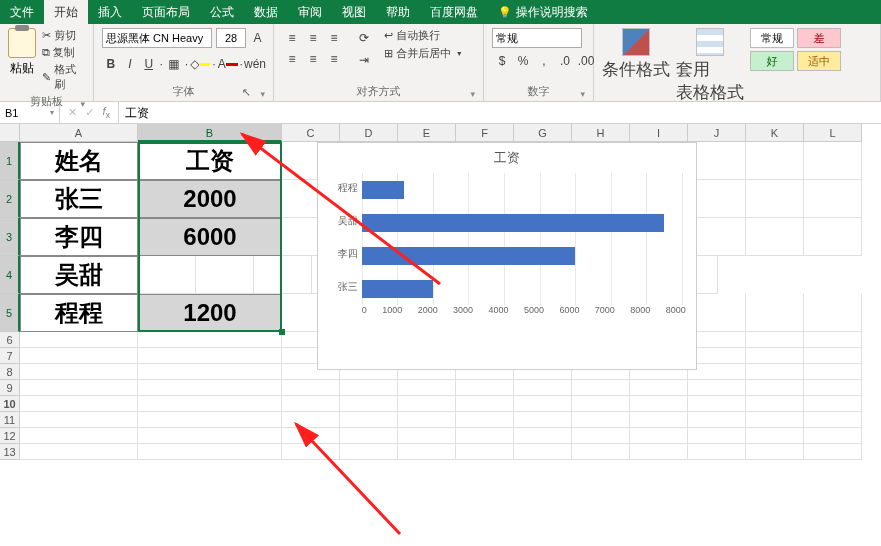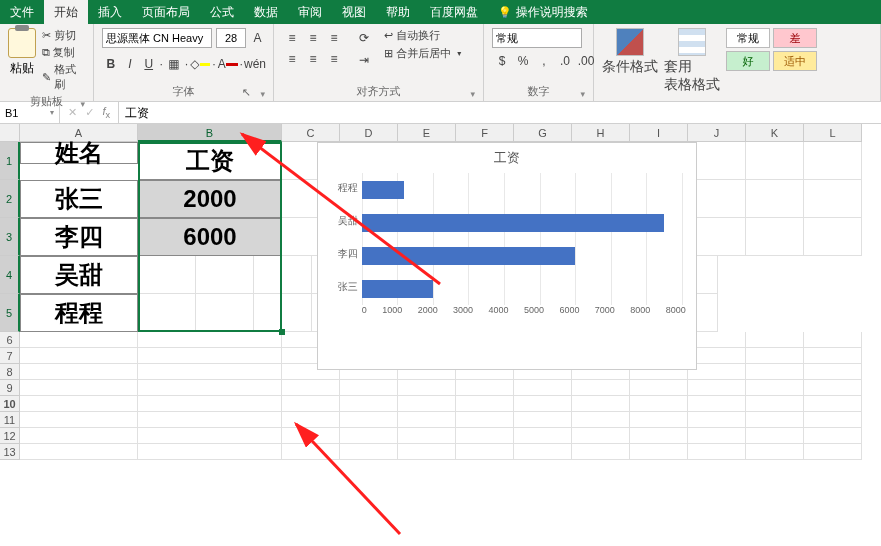--- a/index.html
+++ b/index.html
@@ -36,21 +36,21 @@
 .align-body { display: flex; gap: 10px; }
 .align-grid { display: grid; grid-template-columns: repeat(3, 20px); grid-template-rows: repeat(2, 20px); gap: 1px; }
 .align-extra { display: flex; flex-direction: column; gap: 3px; font-size: 11px; color: #444; }
 .align-extra div { display: flex; align-items: center; gap: 3px; }
 
 .num-body { display: flex; flex-direction: column; gap: 3px; }
 .num-combo { border: 1px solid #ababab; background: #fff; height: 20px; width: 90px; font-size: 11px; padding: 1px 3px; }
 .num-row { display: flex; gap: 1px; }
 
 .style-body { display: flex; gap: 6px; align-items: flex-start; }
-.style-big { display: flex; flex-direction: column; align-items: center; gap: 2px; font-size: 14px; color: #444; }
+.style-big { display: flex; flex-direction: column; align-items: center; gap: 2px; font-size: 17px; color: #444; }
 .style-icon { width: 28px; height: 28px; border: 1px solid #c0c0c0; background: #fff; }
 .style-icon.cond { background: linear-gradient(135deg,#4f81bd 50%,#c0504d 50%); }
 .style-icon.tbl { background: repeating-linear-gradient(#d0e0f0 0 6px,#fff 6px 12px); }
 .style-cells { display: grid; grid-template-columns: 44px 44px; grid-template-rows: 20px 20px; gap: 3px; }
 .style-cell { border: 1px solid #bbb; font-size: 11px; display: flex; align-items: center; justify-content: center; }
 .sc-normal { background: #fff; }
 .sc-bad { background: #ffc7ce; color: #9c0006; }
 .sc-good { background: #c6efce; color: #006100; }
 .sc-neutral { background: #ffeb9c; color: #9c5700; }
 
@@ -266,21 +266,21 @@
       <div class="rh" style="height: 16px; line-height: 16px;">7</div>
       <div class="rh" style="height: 16px; line-height: 16px;">8</div>
       <div class="rh" style="height: 16px; line-height: 16px;">9</div>
       <div class="rh" style="height: 16px; line-height: 16px; font-weight: bold;">10</div>
       <div class="rh" style="height: 16px; line-height: 16px;">11</div>
       <div class="rh" style="height: 16px; line-height: 16px;">12</div>
       <div class="rh" style="height: 16px; line-height: 16px;">13</div>
     </div>
   <div class="cells" id="cells">
       <div class="row">
-        <div class="cell data-cell" style="width: 118px; height: 22px; font-family: Liberation Mono, monospace;">姓名</div>
+        <div class="cell data-cell" style="width: 118px; height: 38px; font-family: Liberation Mono, monospace;">姓名</div>
         <div class="cell data-cell colB" style="width: 144px; height: 38px; background: rgb(255, 255, 255);">工资</div>
         <div class="cell" style="width: 58px; height: 38px;"></div>
         <div class="cell" style="width: 58px; height: 38px;"></div>
         <div class="cell" style="width: 58px; height: 38px;"></div>
         <div class="cell" style="width: 58px; height: 38px;"></div>
         <div class="cell" style="width: 58px; height: 38px;"></div>
         <div class="cell" style="width: 58px; height: 38px;"></div>
         <div class="cell" style="width: 58px; height: 38px;"></div>
         <div class="cell" style="width: 58px; height: 38px;"></div>
         <div class="cell" style="width: 58px; height: 38px;"></div>
@@ -322,20 +322,21 @@
         <div class="cell" style="width: 58px; height: 38px;"></div>
         <div class="cell" style="width: 58px; height: 38px;"></div>
         <div class="cell" style="width: 58px; height: 38px;"></div>
         <div class="cell" style="width: 58px; height: 38px;"></div>
         <div class="cell" style="width: 58px; height: 38px;"></div>
         <div class="cell" style="width: 58px; height: 38px;"></div>
         <div class="cell" style="width: 58px; height: 38px;"></div>
       </div>
       <div class="row">
         <div class="cell data-cell" style="width: 118px; height: 38px;">程程</div>
+        <div class="cell data-cell colB" style="width: 144px; height: 38px;">1200</div>
         <div class="cell" style="width: 58px; height: 38px;"></div>
         <div class="cell" style="width: 58px; height: 38px;"></div>
         <div class="cell" style="width: 58px; height: 38px;"></div>
         <div class="cell" style="width: 58px; height: 38px;"></div>
         <div class="cell" style="width: 58px; height: 38px;"></div>
         <div class="cell" style="width: 58px; height: 38px;"></div>
         <div class="cell" style="width: 58px; height: 38px;"></div>
         <div class="cell" style="width: 58px; height: 38px;"></div>
         <div class="cell" style="width: 58px; height: 38px;"></div>
         <div class="cell" style="width: 58px; height: 38px;"></div>

